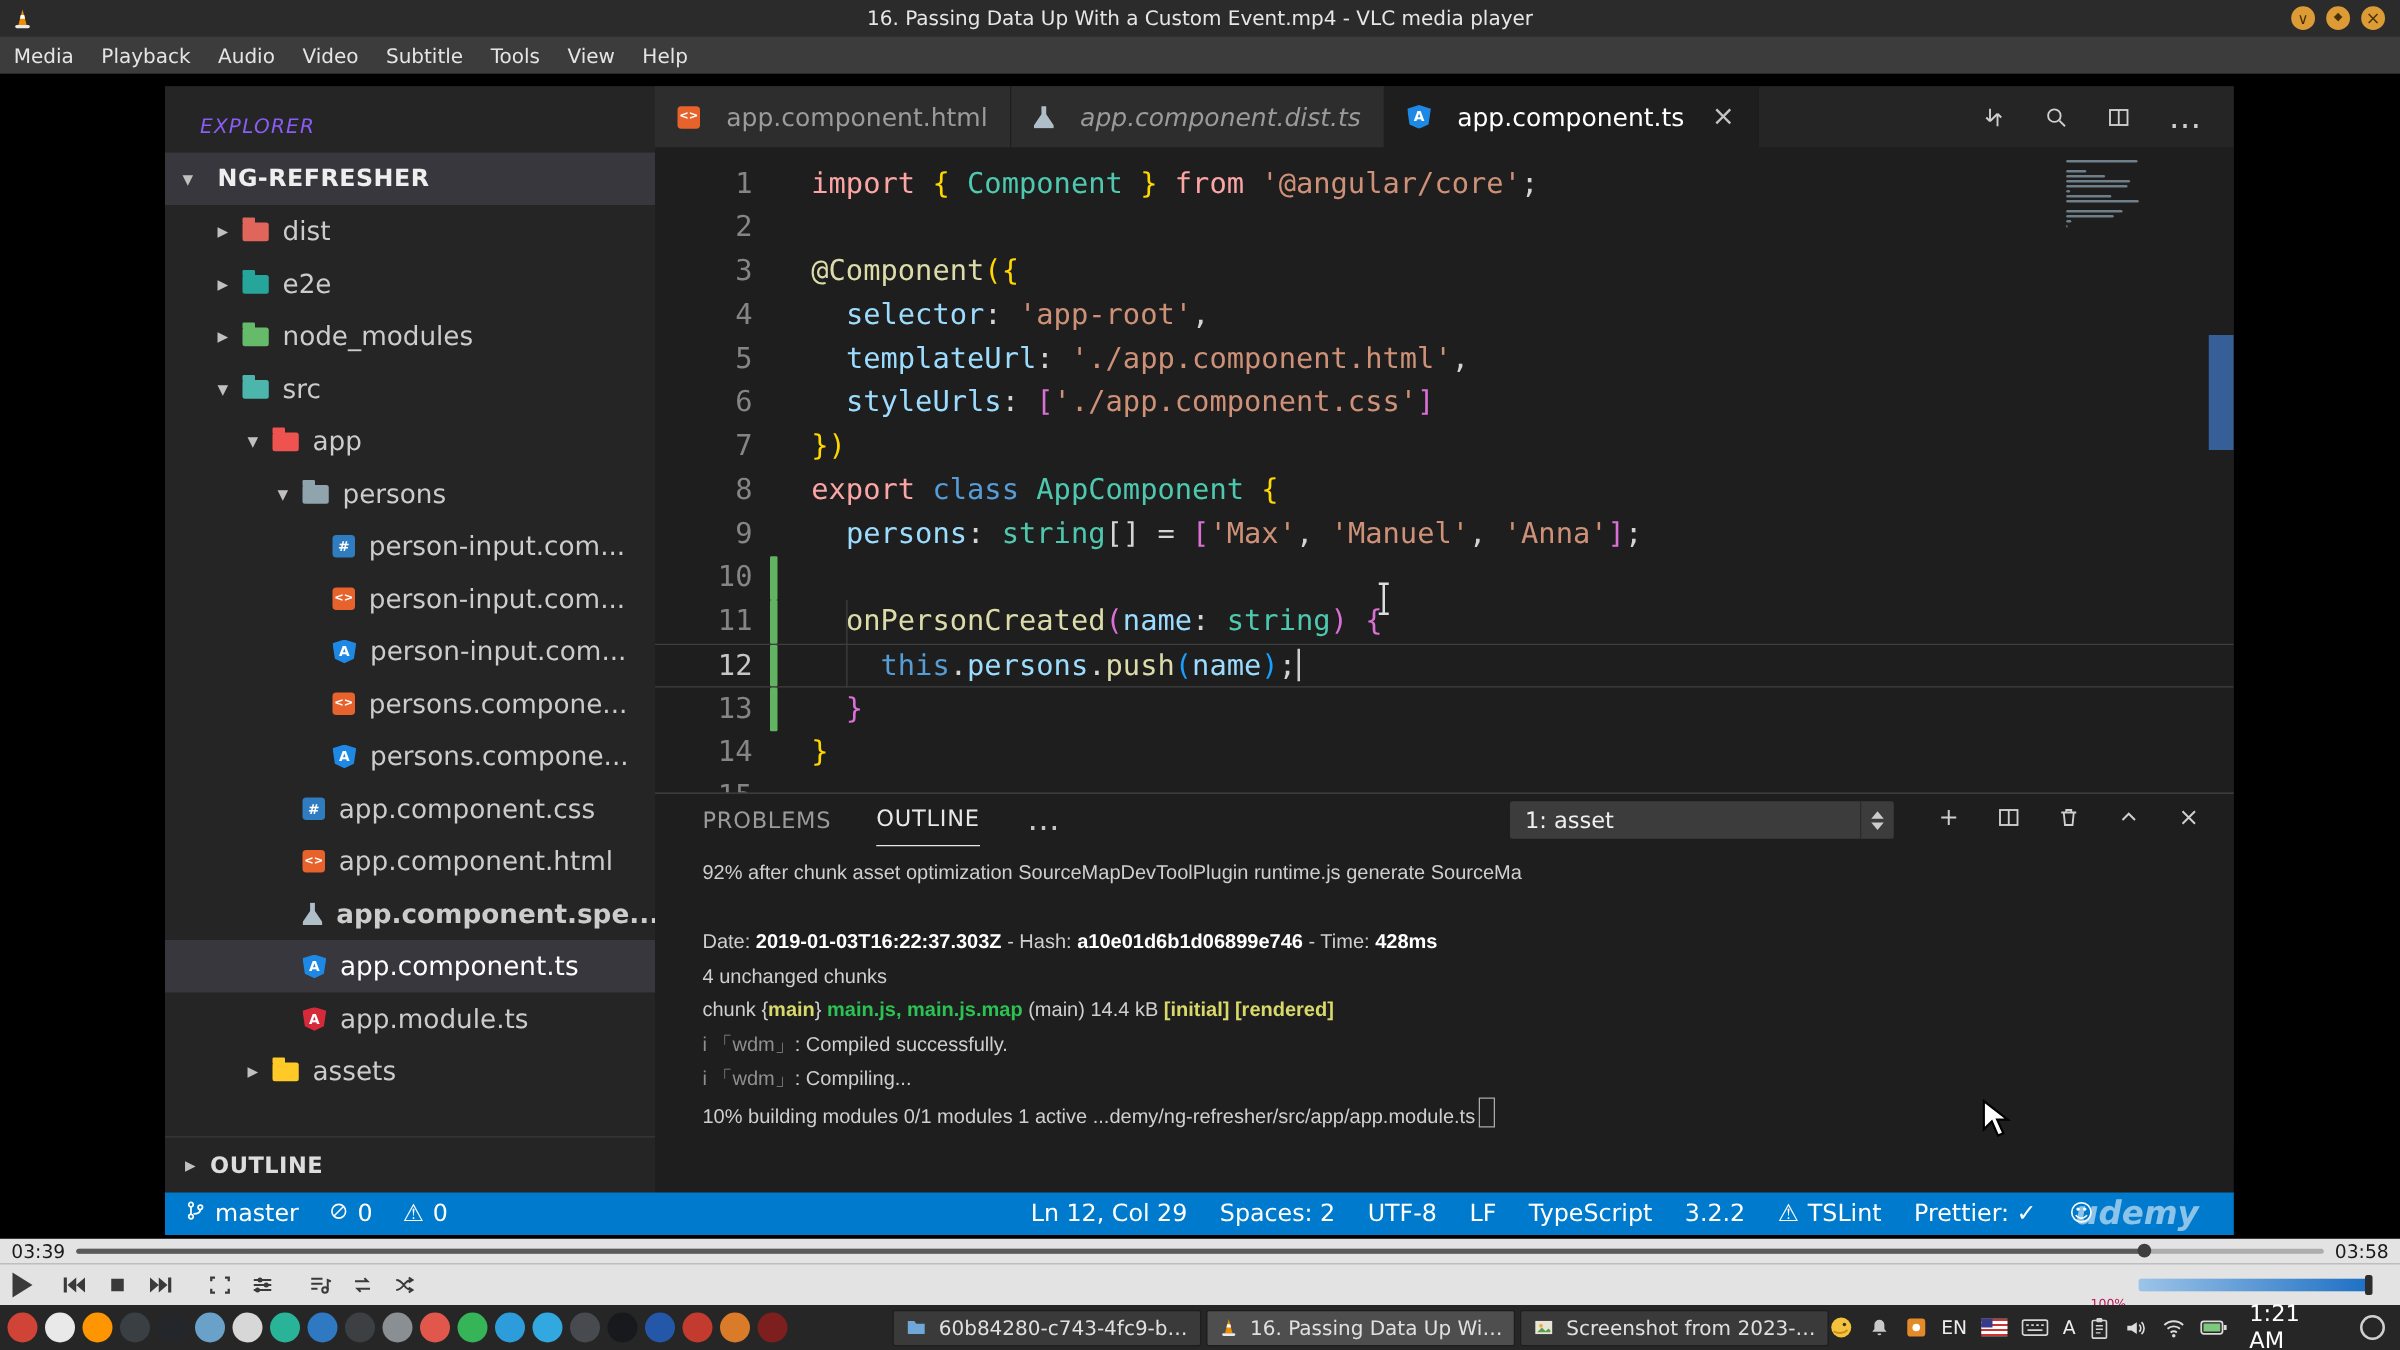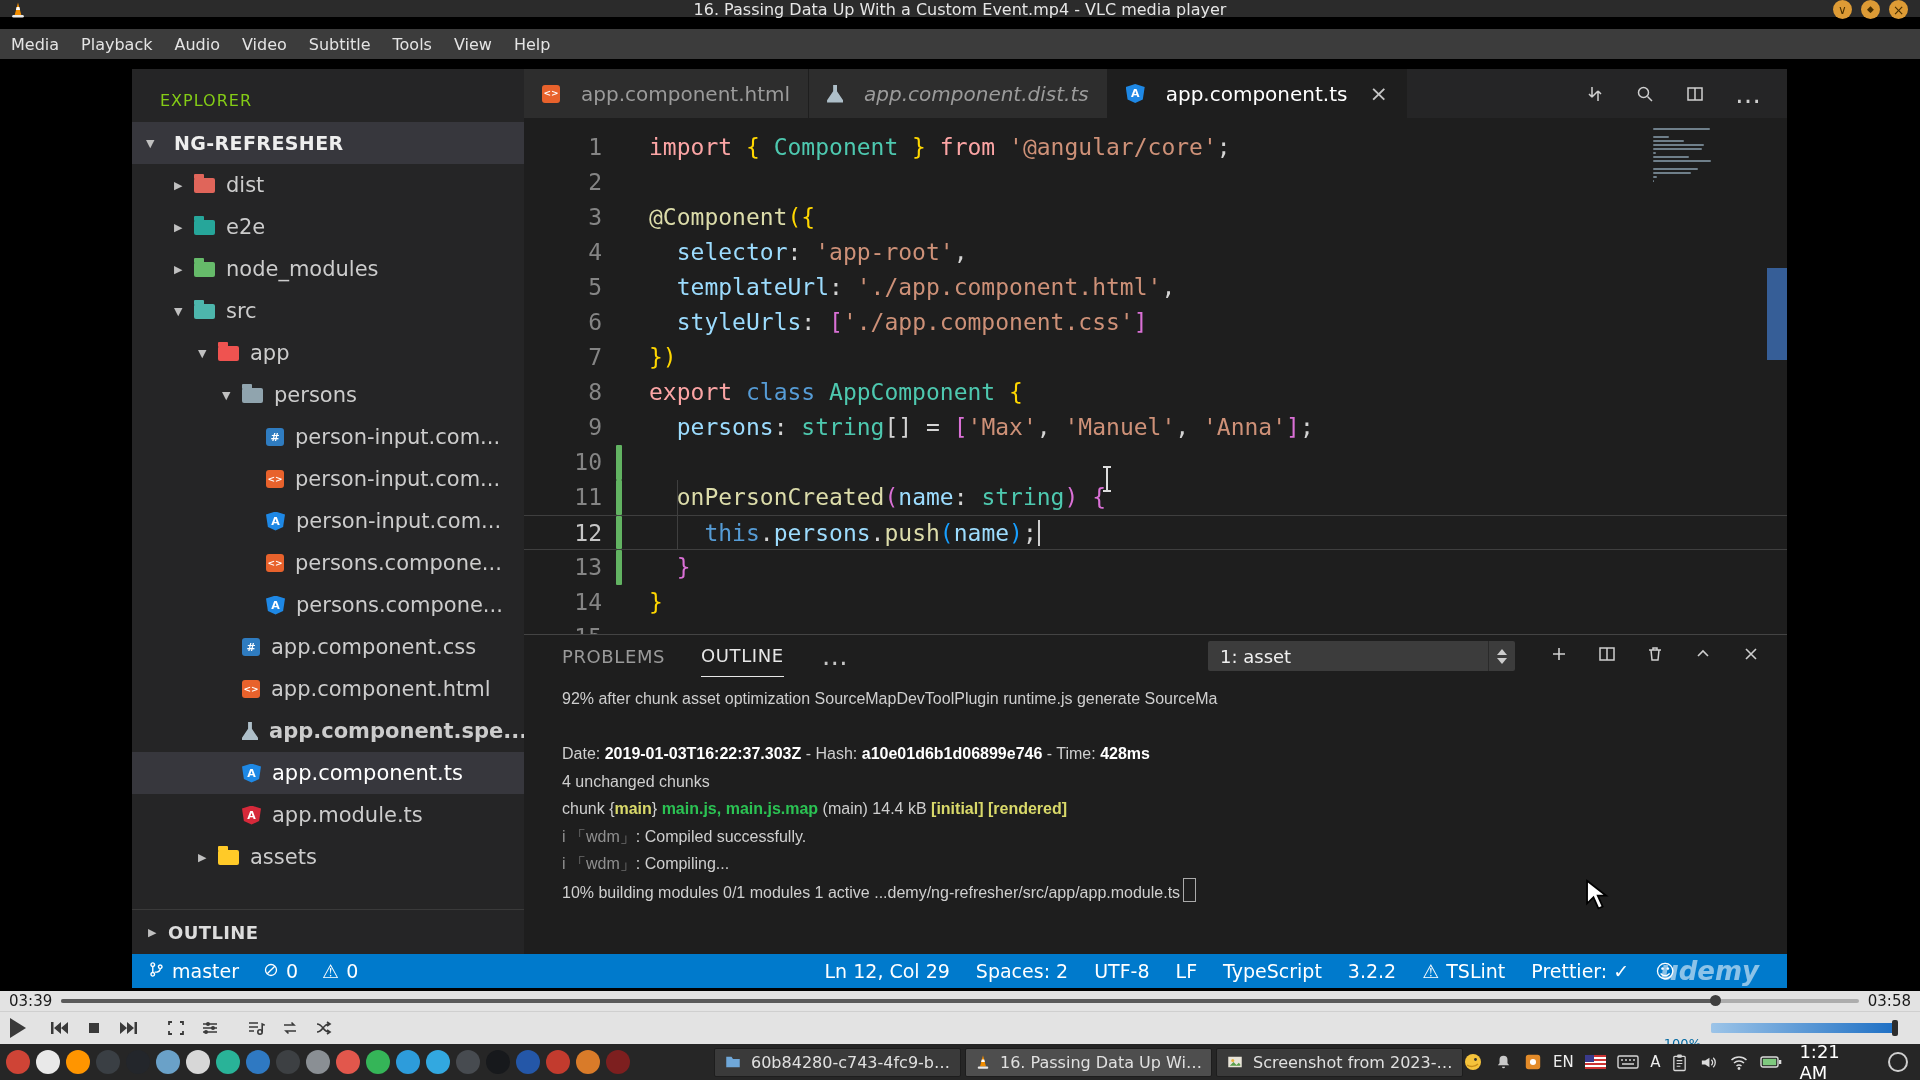--- a/index.html
+++ b/index.html
@@ -1,37 +1,37 @@
 <!DOCTYPE html>
 <html><head>
 <meta charset="utf-8">
 <style>
   html,body{margin:0;padding:0;background:#000;}
   .screen{position:relative;width:1920px;height:1080px;overflow:hidden;background:#000;
     font-family:"DejaVu Sans",sans-serif;-webkit-font-smoothing:antialiased;}
   .abs{position:absolute;}
 
   
-  .titlebar{left:0;top:0;width:1920px;height:17px;background:#2b2b2b;display:flex;}
+  .titlebar{left:0;top:0;width:1920px;height:29px;background:#2b2b2b;display:flex;align-items:center;}
   .titlebar .cone{margin-left:8px;width:20px;height:20px;flex:none;}
   .titlebar .wtitle{position:absolute;left:0;right:0;text-align:center;color:#e6e6e6;font-size:16px;}
   .winctrls{margin-left:auto;display:flex;gap:9px;padding-right:12px;z-index:2;}
   .wbtn{width:19px;height:19px;border-radius:50%;background:#dd9b35;color:#4a3000;font-size:12px;
     display:flex;align-items:center;justify-content:center;line-height:1;}
   .menubar{left:0;top:29px;width:1920px;height:30px;background:#3c3c3c;display:flex;align-items:center;
     border-bottom:1px solid #2a2a2a;}
   .menu-item{color:#e4e4e4;font-size:16px;padding:0 11px;height:100%;display:flex;align-items:center;}
 
   
   .video{left:0;top:59px;width:1920px;height:932px;background:#000;}
 
   
   .vscode{position:absolute;left:132px;top:10px;width:1655px;height:919px;background:#1e1e1e;}
   .sidebar{position:absolute;left:0;top:0;bottom:34px;width:392px;background:#252526;overflow:hidden;}
-  .sb-title{padding:22px 0 12px 28px;font-size:16px;color:#84cc16;letter-spacing:1px;}
+  .sb-title{padding:22px 0 12px 28px;font-size:16px;color:#8b5cf6;letter-spacing:1px;font-style:italic;}
   .sb-section{height:42px;display:flex;align-items:center;background:#37373d;color:#eee;
     font-weight:bold;font-size:19px;letter-spacing:.4px;padding-left:14px;}
   .sb-section .arrow{margin-right:8px;}
   .trow{display:flex;align-items:center;height:42px;color:#cccccc;font-size:21px;white-space:nowrap;}
   .trow.sel{background:#37373d;color:#fff;}
   .arrow{display:inline-block;width:20px;font-size:11px;color:#c0c0c0;flex:none;}
   .ficon{flex:none;margin-right:11px;display:flex;align-items:center;justify-content:center;}
   .folder{width:21px;height:15px;border-radius:2px;position:relative;background:var(--fc,#90a4ae);}
   .folder::before{content:"";position:absolute;top:-4px;left:0;width:10px;height:5px;border-radius:1px;background:inherit;}
   .fi-css{width:18px;height:18px;border-radius:3px;background:#2f7cc0;}
@@ -103,21 +103,21 @@
   
   .seekrow{left:0;top:991px;width:1920px;height:20px;background:#e3e3e3;display:flex;align-items:center;}
   .timecur,.timetot{font-size:15px;color:#1a1a1a;flex:none;padding:0 9px;}
   .seek{position:relative;flex:1;height:4px;background:#adadad;border-radius:2px;}
   .seekfill{position:absolute;left:0;top:0;bottom:0;background:#5a5a5a;border-radius:2px;}
   .seekhandle{position:absolute;top:-4px;width:11px;height:11px;border-radius:50%;background:#3e3e3e;}
   .controlsrow{left:0;top:1011px;width:1920px;height:33px;background:#e3e3e3;border-top:1px solid #cfcfcf;
     display:flex;align-items:center;padding:0 10px;box-sizing:border-box;}
   .cbtn{display:flex;align-items:center;justify-content:center;margin-right:14px;}
   .play-tri{width:0;height:0;border-left:16px solid #3a3a3a;border-top:10px solid transparent;border-bottom:10px solid transparent;}
-  .vol-label{margin-left:auto;font-size:13px;color:#0369a1;margin-right:10px;margin-top:30px;}
+  .vol-label{margin-left:auto;font-size:10px;color:#be185d;margin-right:10px;margin-top:30px;}
   .volume{position:relative;width:185px;height:10px;background:#c6ccd2;border-radius:2px;margin-right:14px;}
   .volfill{position:absolute;left:0;top:0;bottom:0;background:linear-gradient(90deg,#9cc4e8,#1d6fc4);border-radius:2px;}
   .volhandle{position:absolute;right:-2px;top:-3px;width:6px;height:16px;background:#2d2d2d;border-radius:2px;}
 
   
   .taskbar{left:0;top:1044px;width:1920px;height:36px;background:#262626;display:flex;align-items:center;}
   .tb-apps{display:flex;gap:6px;padding-left:6px;align-items:center;}
   .tb-app{width:24px;height:24px;border-radius:50%;flex:none;}
   .tb-windows{display:flex;gap:4px;margin-left:84px;align-items:center;}
   .tb-win{width:247px;height:29px;background:#3a3a3a;border:1px solid #1d1d1d;border-radius:2px;

